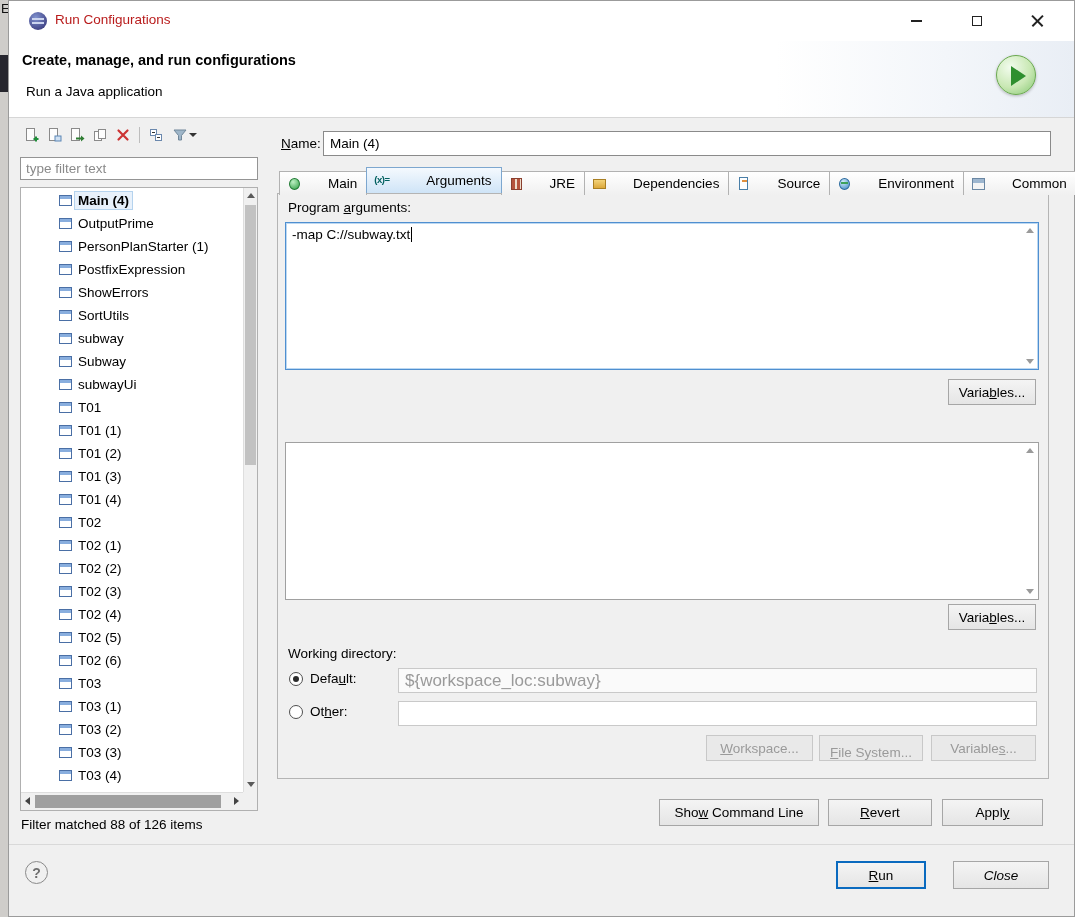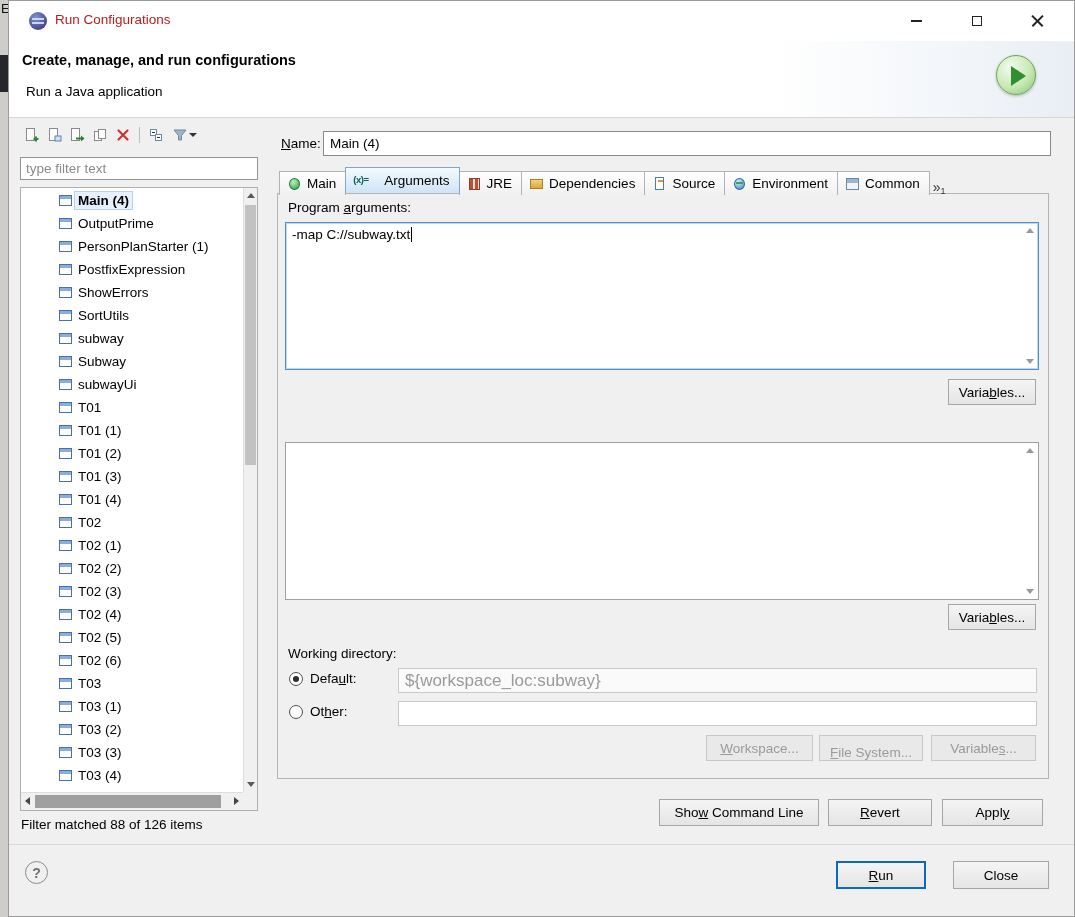--- a/index.html
+++ b/index.html
@@ -65,21 +65,21 @@
   .lp-status { position:absolute; left:1px; top:694px; font-size:13.5px; }
 
   
   .right-panel { position:absolute; left:264px; top:122px; width:778px; height:716px; }
   .name-label { position:absolute; left:8px; top:13px; }
   .name-input { position:absolute; left:50px; top:8px; width:728px; height:25px; border:1px solid #8a8a8a; background:#fff; padding:0 6px; font-size:13.5px; font-family:"Liberation Sans",sans-serif; }
 
   .tabfolder { position:absolute; left:4px; top:44px; width:772px; height:612px; }
   .tab-bar { position:absolute; left:0; top:0; right:0; height:26px; padding-left:2px; white-space:nowrap; z-index:2; }
   .tab { display:inline-flex; align-items:center; padding:0 9px 0 7px; height:24px; position:relative; top:2px;
-     border:1px solid #b2b2b2; border-bottom:none; background:linear-gradient(#ffffff,#f0f0f0); margin-right:-1px; vertical-align:bottom; }
+     border:1px solid #b2b2b2; border-bottom:none; background:linear-gradient(#ffffff,#f0f0f0); margin-right:-1px; vertical-align:bottom;gap:21px; }
   .tab-selected { background:linear-gradient(#f4f9fe,#cfe4f7); border-color:#7da7cf; height:26px; top:0; z-index:3; }
   .tab-label { font-size:13.5px; }
   .tab-overflow { display:inline-flex; align-items:flex-start; position:relative; top:3px; padding:0 4px; font-size:14px; color:#333; vertical-align:bottom; }
   .tab-overflow sub { font-size:9px; margin-top:7px; }
 
   .tabicon { display:inline-block; width:15px; height:13px; margin-right:5px; position:relative; flex:none; }
   .ti-main::before { content:""; position:absolute; inset:1px 2px 0 2px; border-radius:50%; background:radial-gradient(circle at 35% 30%, #bdf0c3, #2f9e44); border:1px solid #1f7a33; }
   .ti-arguments { width:26px; }
   .ti-arguments::before { content:"(x)="; position:absolute; top:0; left:0; font-size:9.5px; font-weight:bold; color:#00605f; letter-spacing:-0.5px; }
   .ti-jre::before { content:""; position:absolute; inset:1px 2px 0 2px; background:repeating-linear-gradient(90deg,#b5533c 0 3px,#ecdccb 3px 5px); border:1px solid #8a3f2e; }
@@ -120,21 +120,21 @@
   .btn-vars3 { left:653px; top:541px; width:105px; height:26px; }
 
   .btn-scl { left:386px; top:676px; width:160px; height:27px; }
   .btn-revert { left:555px; top:676px; width:104px; height:27px; }
   .btn-apply { left:669px; top:676px; width:101px; height:27px; }
 
   
   .footer { position:absolute; left:0; bottom:0; right:0; height:72px; border-top:1px solid #d9d9d9; background:#f0f0f0; }
   .help { position:absolute; left:16px; top:16px; width:23px; height:23px; border-radius:50%; border:1.6px solid #8a8a8a; color:#6e6e6e; display:flex; align-items:center; justify-content:center; font-size:14px; font-weight:bold; }
   .btn-run { left:827px; top:16px; width:90px; height:28px; border:2px solid #0a6abf; }
-  .btn-close { left:944px; top:16px; width:96px; height:28px; }
+  .btn-close { left:944px; top:16px; width:96px; height:28px;font-style:italic; }
   .footer .btn { position:absolute; }
 </style>
 </head>
 <body>
 
 <div class="edge-strip">
   <div class="edge-e">E</div>
   <div class="edge-dark"></div>
 </div>
 

